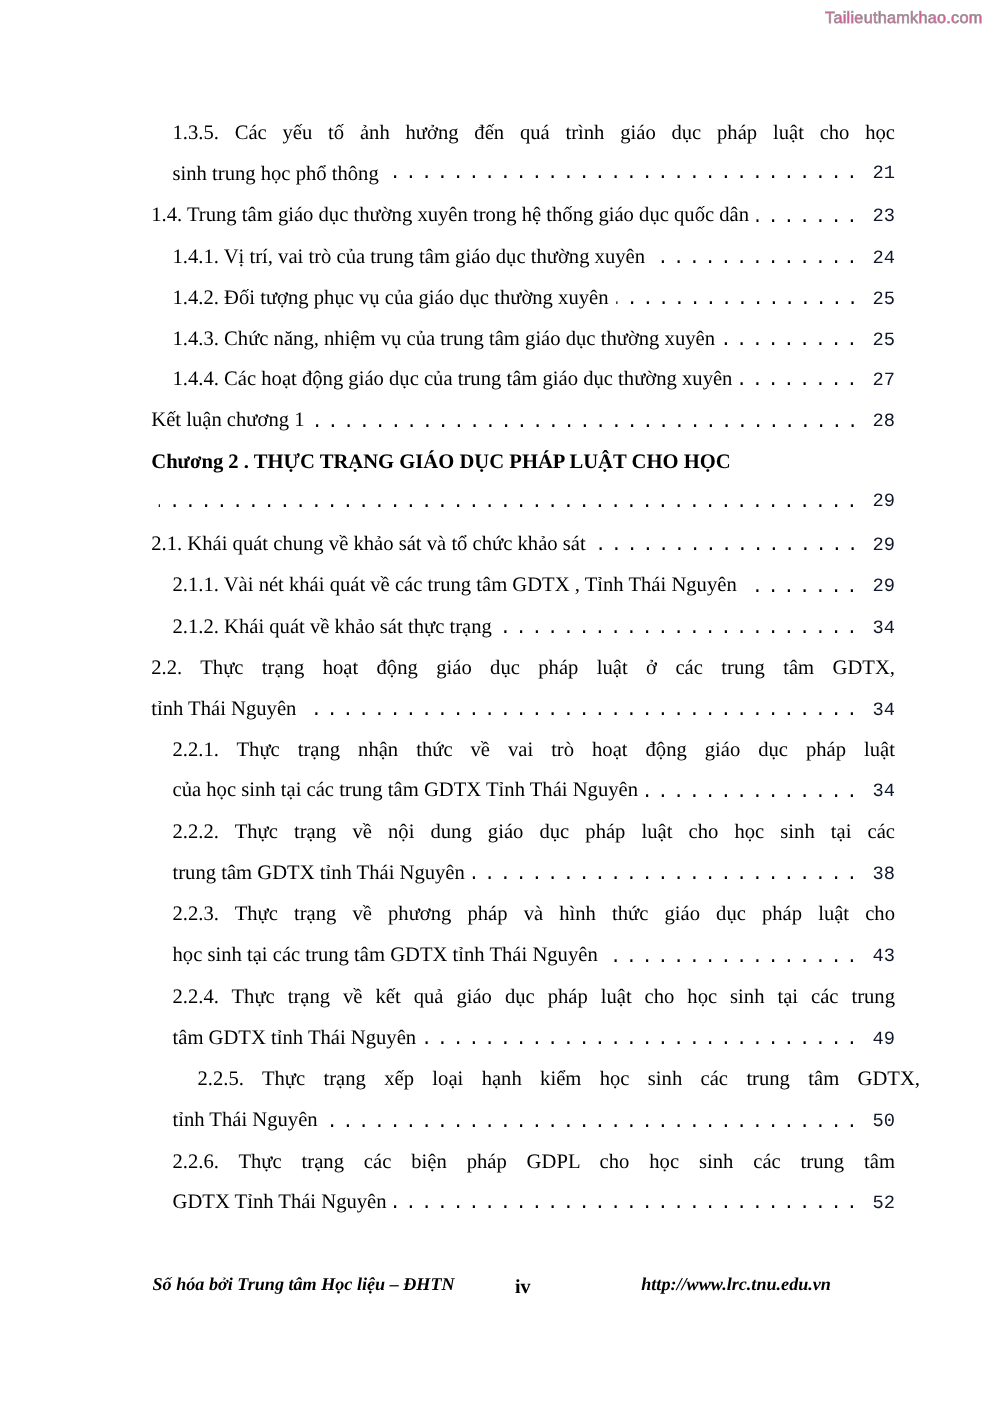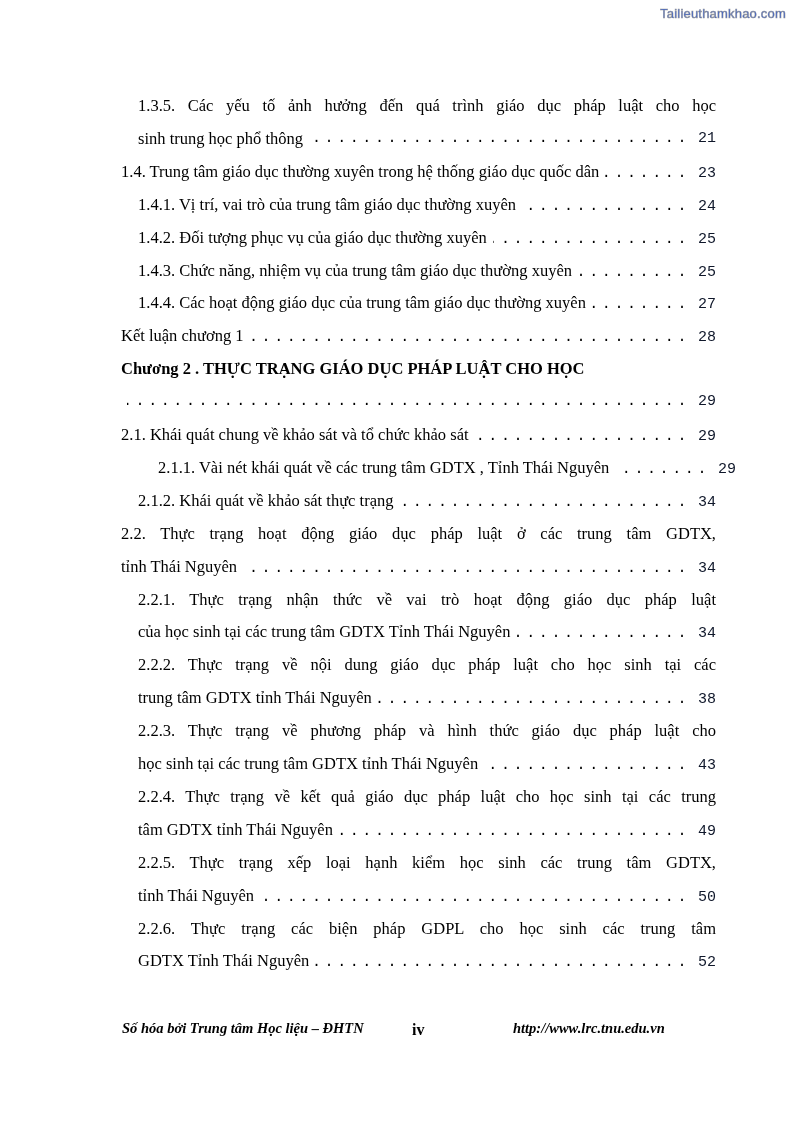--- a/index.html
+++ b/index.html
@@ -1,17 +1,17 @@
 <!DOCTYPE html>
 <html><head>
 <meta charset="utf-8">
 <style>
   html, body { margin:0; padding:0; background:#fff; }
   body { width:794px; height:1123px; position:relative; overflow:hidden; font-family:"Liberation Serif", serif; color:#000; }
-  .watermark { position:absolute; top:6px; right:8px; font-family:"Liberation Sans", sans-serif; font-size:13px; color:#1d4ed8; -webkit-text-stroke:0.6px #9a9a9a; letter-spacing:0.2px; }
+  .watermark { position:absolute; top:6px; right:8px; font-family:"Liberation Sans", sans-serif; font-size:13px; color:#ec4899; -webkit-text-stroke:0.6px #9a9a9a; letter-spacing:0.2px; }
   .toc { position:absolute; left:0; top:0; width:794px; }
   .line { position:absolute; height:24px; font-size:16.5px; line-height:24px; white-space:nowrap; display:flex; align-items:baseline; }
   .line.l1 { left:121px; width:595px; }
   .line.l2 { left:138px; width:578px; }
   .line .txt { flex:0 0 auto; }
   .line .dots { flex:1 1 auto; overflow:hidden; font-family:"Liberation Mono", monospace; font-size:15px; letter-spacing:3.6px; margin-left:6px; text-align:right; direction:rtl; }
   .line .pg { flex:0 0 auto; font-family:"Liberation Mono", monospace; font-size:15px; color:#0f172a; margin-left:4px; min-width:22px; text-align:right; }
   .line.bold .txt { font-weight:bold; }
   .line.just .txt { flex:1 1 auto; text-align:justify; text-align-last:justify; }
   .footer { position:absolute; top:1020px; font-style:italic; font-size:14.5px;font-weight:bold; }
@@ -68,21 +68,21 @@
     </div>
     <div class="line l1 bold" style="top: 390.1px;">
       <span class="dots">................................................................................</span>
       <span class="pg">29</span>
     </div>
     <div class="line l1" style="top: 423px;">
       <span class="txt">2.1. Khái quát chung về khảo sát và tổ chức khảo sát</span>
       <span class="dots">................................................................................</span>
       <span class="pg">29</span>
     </div>
-    <div class="line l2" style="top: 455.9px; margin-left: 20px;">
+    <div class="line l2" style="top: 455.9px;">
       <span class="txt">2.1.1. Vài nét khái quát về các trung tâm GDTX , Tỉnh Thái Nguyên</span>
       <span class="dots">................................................................................</span>
       <span class="pg">29</span>
     </div>
     <div class="line l2" style="top: 488.8px;">
       <span class="txt">2.1.2. Khái quát về khảo sát thực trạng</span>
       <span class="dots">................................................................................</span>
       <span class="pg">34</span>
     </div>
     <div class="line l1 just" style="top: 521.7px;">
@@ -118,21 +118,21 @@
       <span class="pg">43</span>
     </div>
     <div class="line l2 just" style="top: 784.9px;">
       <span class="txt">2.2.4. Thực trạng về kết quả giáo dục pháp luật cho học sinh tại các trung</span>
     </div>
     <div class="line l2" style="top: 817.8px;">
       <span class="txt">tâm GDTX tỉnh Thái Nguyên</span>
       <span class="dots">................................................................................</span>
       <span class="pg">49</span>
     </div>
-    <div class="line l2 just" style="top: 850.7px;">
+    <div class="line l2 just" style="top: 850.7px; margin-left: 20px;">
       <span class="txt">2.2.5. Thực trạng xếp loại hạnh kiểm học sinh các trung tâm GDTX,</span>
     </div>
     <div class="line l2" style="top: 883.6px;">
       <span class="txt">tỉnh Thái Nguyên</span>
       <span class="dots">................................................................................</span>
       <span class="pg">50</span>
     </div>
     <div class="line l2 just" style="top: 916.5px;">
       <span class="txt">2.2.6. Thực trạng các biện pháp GDPL cho học sinh các trung tâm</span>
     </div>

